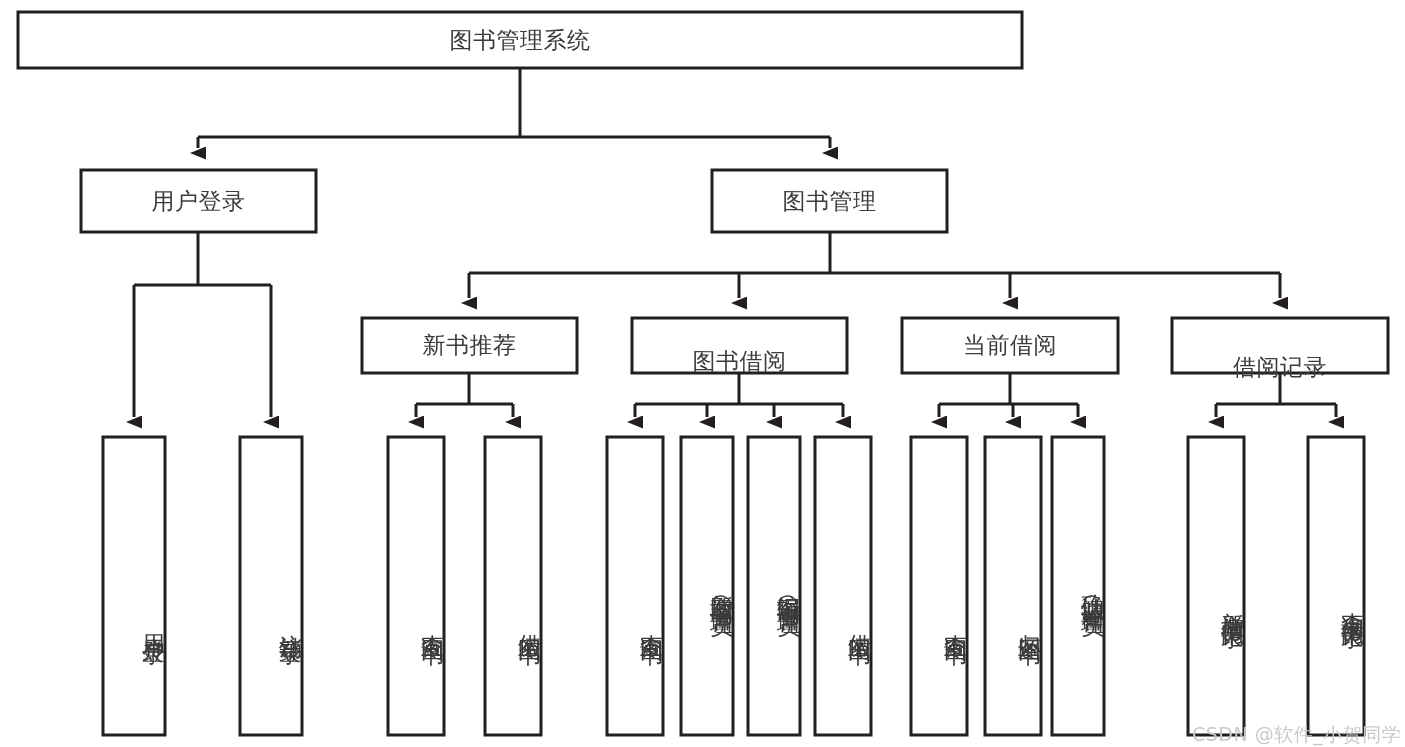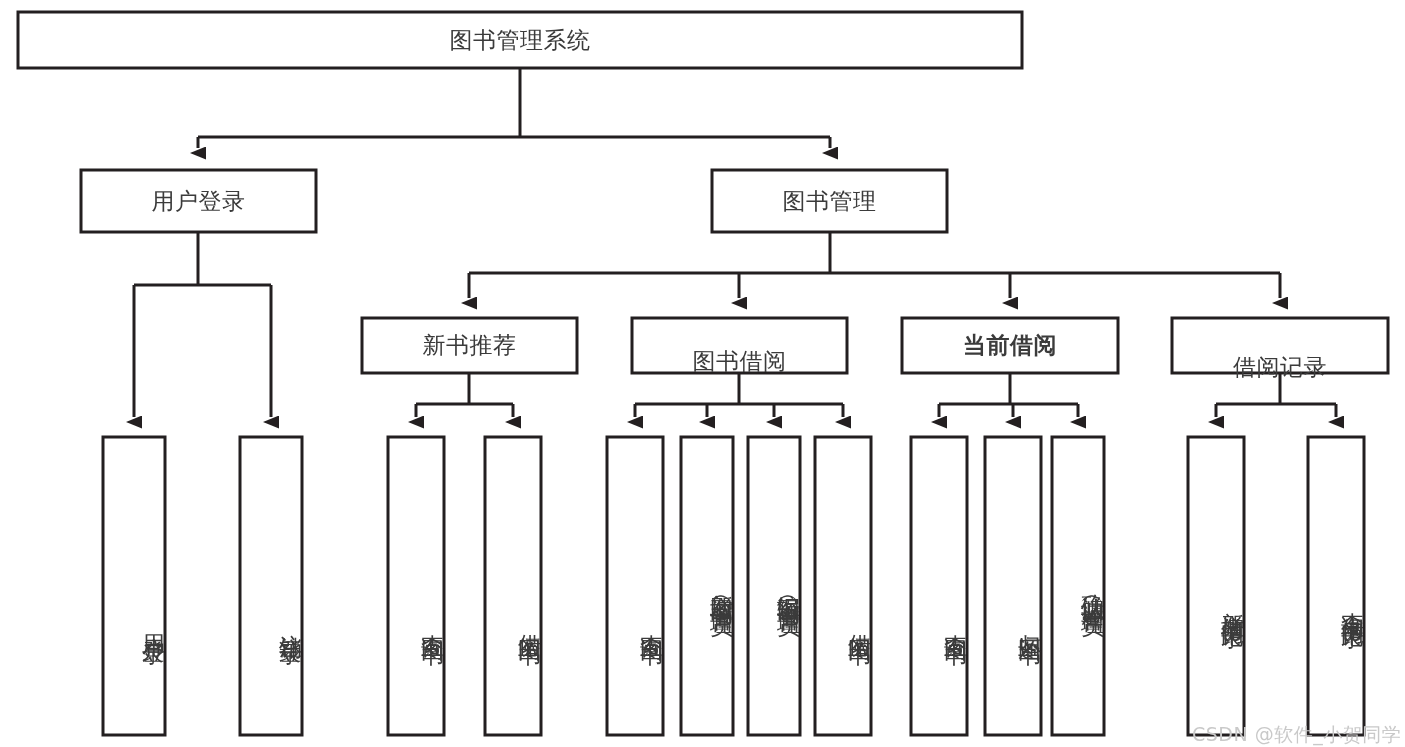--- a/index.html
+++ b/index.html
@@ -155,21 +155,21 @@
     <path class="connector" marker-end="url(#arw)" d="M1336,404 L1336,417"></path>
   </svg>
 
   <div class="node-label-h" style="left:18px; top:12px; width:1004px; height:56px;">图书管理系统</div>
 
   <div class="node-label-h" style="left:81px; top:170px; width:235px; height:62px;">用户登录</div>
   <div class="node-label-h" style="left:712px; top:170px; width:235px; height:62px;">图书管理</div>
 
   <div class="node-label-h" style="left:362px; top:318px; width:215px; height:55px;">新书推荐</div>
   <div class="node-label-h" style="left:632px; top:334px; width:215px; height:55px;">图书借阅</div>
-  <div class="node-label-h" style="left:902px; top:318px; width:216px; height:55px;font-weight:bold;">当前借阅</div>
+  <div class="node-label-h" style="left:902px; top:318px; width:216px; height:55px;">当前借阅</div>
   <div class="node-label-h" style="left:1172px; top:318px; width:216px; height:55px;margin-top:22px;">借阅记录</div>
 
   <div class="node-label-v" style="left:103px; top:508px; width:62px; height:227px;">用户登录</div>
   <div class="node-label-v" style="left:240px; top:508px; width:62px; height:227px;">注销登录</div>
 
   <div class="node-label-v" style="left:388px; top:508px; width:56px; height:227px;">查询图书</div>
   <div class="node-label-v" style="left:485px; top:508px; width:56px; height:227px;">借阅图书</div>
 
   <div class="node-label-v" style="left:607px; top:508px; width:56px; height:227px;">查询图书</div>
   <div class="node-label-v" style="left:681px; top:443px; width:52px; height:292px;">新增图书（管理员）</div>

